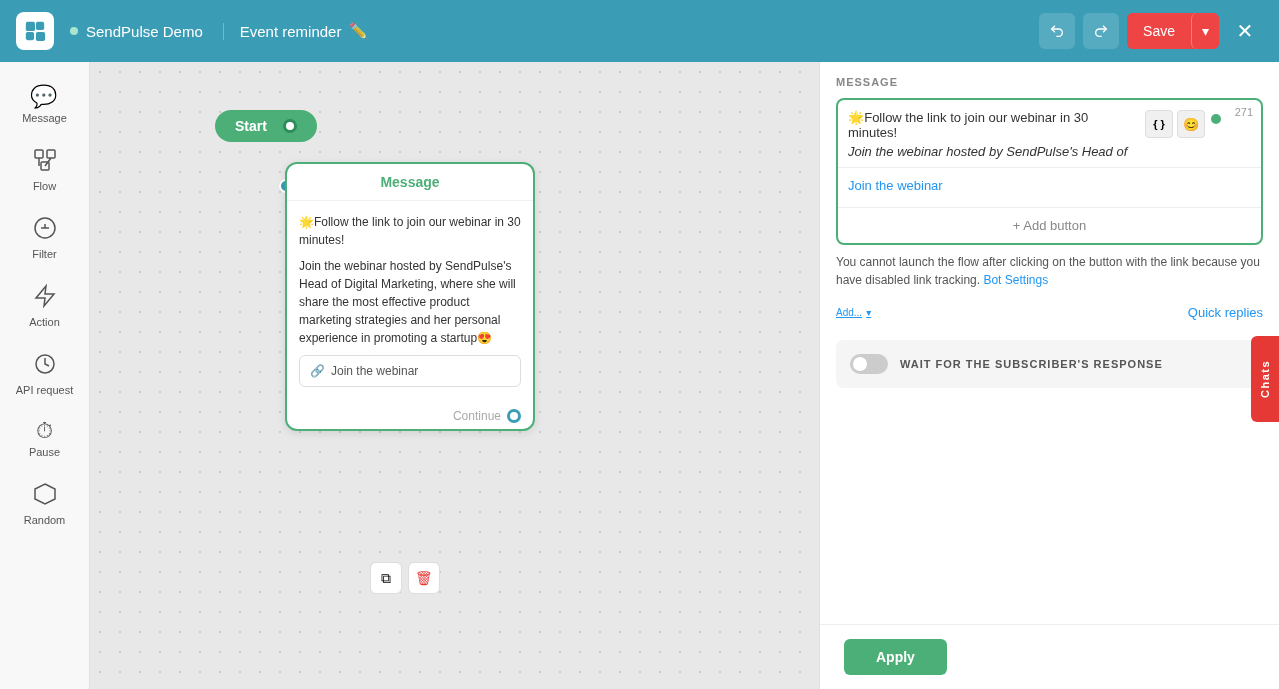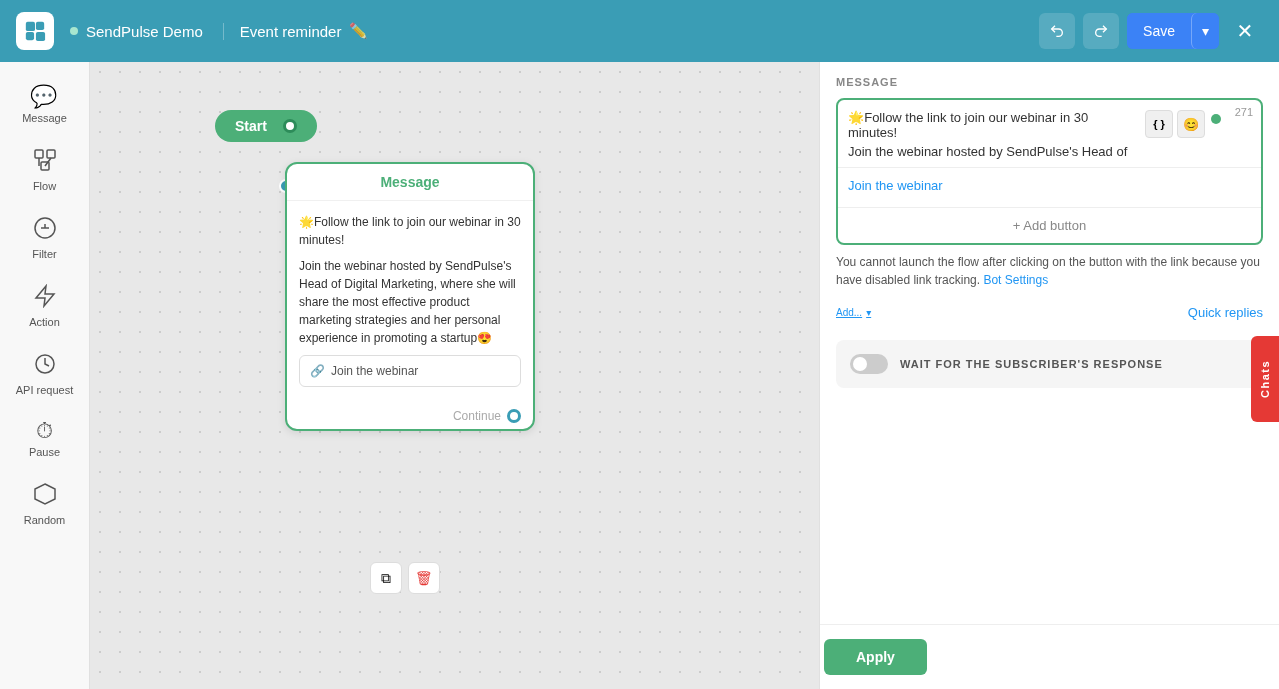--- a/index.html
+++ b/index.html
@@ -39,21 +39,21 @@
     .btn-icon {
       width: 36px; height: 36px;
       background: rgba(255,255,255,0.15);
       border: none; border-radius: 6px;
       color: white; cursor: pointer;
       display: flex; align-items: center; justify-content: center;
       font-size: 16px;
     }
     .btn-save {
       height: 36px;
-      background: #3b82f6;
+      background: #ef4444;
       border: none; border-radius: 6px;
       color: white; cursor: pointer;
       display: flex; align-items: center;
       font-size: 14px; font-weight: 500;
     }
     .btn-save-main { padding: 0 16px; }
     .btn-save-arrow { padding: 0 10px; border-left: 1px solid rgba(255,255,255,0.3); }
     .btn-close {
       width: 36px; height: 36px;
       background: transparent; border: none;
@@ -193,21 +193,21 @@
     }
     .message-editor-top {
       padding: 10px 40px 8px 10px;
       display: flex; align-items: flex-start; gap: 6px;
       border-bottom: 1px solid #eee;
     }
     .message-editor-top-inner {
       flex: 1;
     }
     .msg-line1 { font-size: 13px; color: #333; margin-bottom: 4px; }
-    .msg-line2 { font-size: 13px; color: #333; }
+    .msg-line2 { font-size: 13px; color: #333; font-style: italic; }
     .editor-tools {
       display: flex; align-items: center; gap: 4px; flex-shrink: 0;
     }
     .tool-btn {
       width: 28px; height: 28px;
       background: #f0f0f0; border: 1px solid #ddd;
       border-radius: 4px; cursor: pointer;
       display: flex; align-items: center; justify-content: center;
       font-size: 13px;
     }
@@ -270,21 +270,21 @@
       position: absolute; top: 3px; left: 3px;
       width: 14px; height: 14px;
       background: white; border-radius: 50%;
     }
     .wait-label {
       font-size: 11px; font-weight: 700; letter-spacing: 1px; color: #555;
     }
 
     
     .apply-row {
-      padding: 14px 4px;
+      padding: 14px 24px;
       border-top: 1px solid #eee;
       background: white;
       flex-shrink: 0;
     }
     .apply-btn {
       background: #4caf78; color: white;
       border: none; border-radius: 6px;
       padding: 10px 32px; font-size: 14px; font-weight: 600;
       cursor: pointer;
     }

